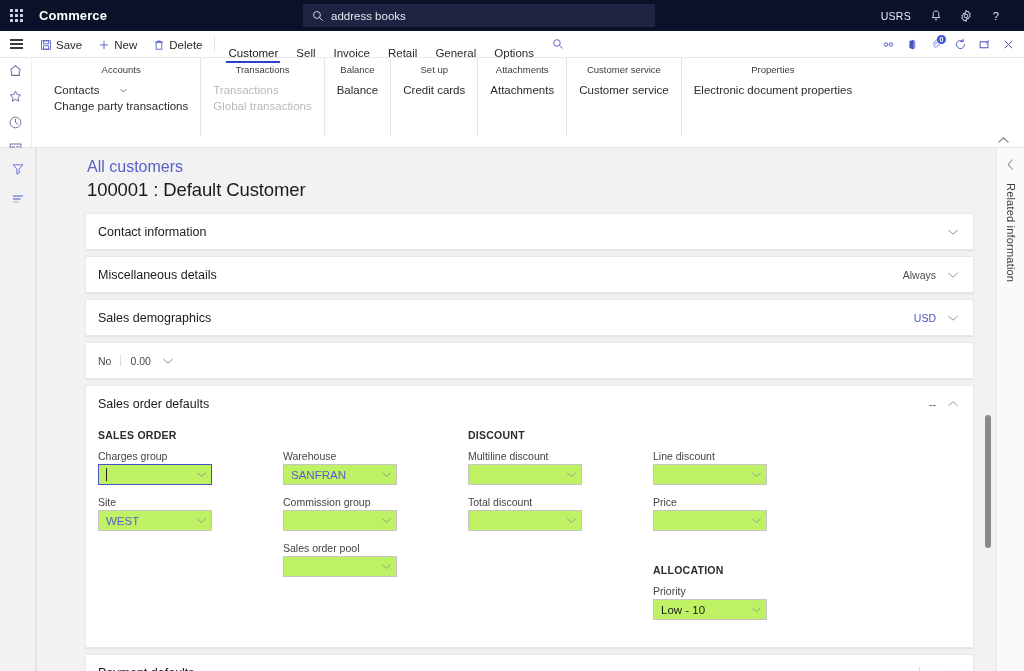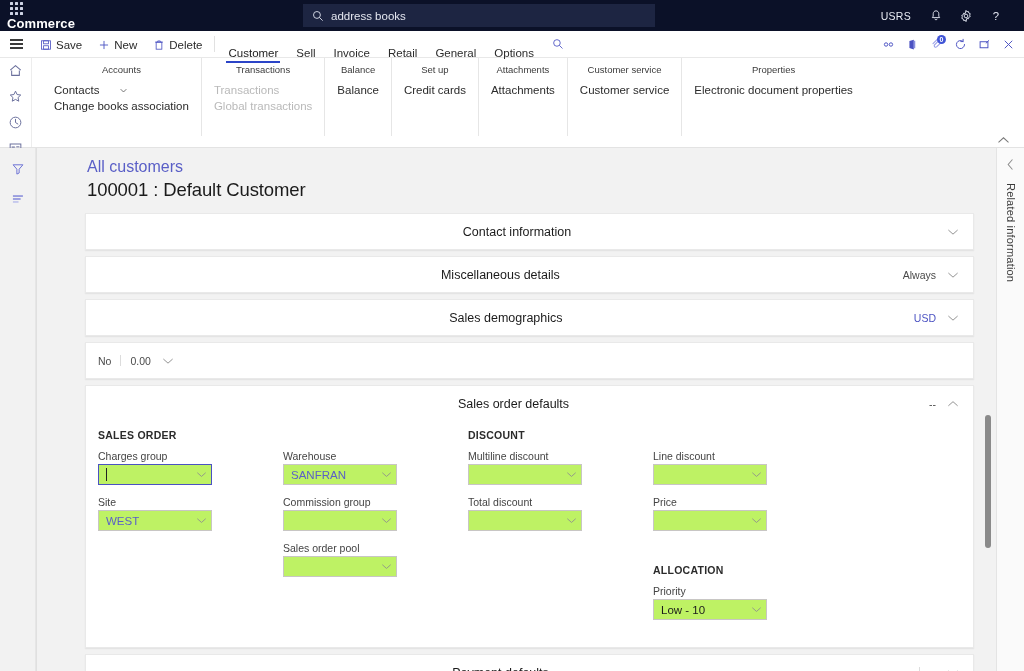--- a/index.html
+++ b/index.html
@@ -8,24 +8,23 @@
     font-family: "Liberation Sans", sans-serif;
     overflow: hidden;
     background: #ffffff;
     color: #323130;
   }
 
   
   .topbar {
     height: 31px; width: 1024px;
     background: #0b1128;
-    display: flex; align-items: flex-start;
+    display: flex; align-items: center;
     color: #ffffff;
     position: relative;
-    flex-direction: column;
   }
   .waffle {
     width: 32px; height: 31px;
     display: flex; align-items: center; justify-content: center;
     cursor: pointer;
   }
   .waffle-grid {
     display: grid; grid-template-columns: repeat(3, 3px);
     grid-template-rows: repeat(3, 3px); gap: 2px;
   }
@@ -155,21 +154,21 @@
   .fasttab {
     background: #ffffff;
     border: 1px solid #e9e9e9;
     margin-bottom: 6px;
     box-shadow: 0 0.6px 1.2px rgba(0,0,0,.07);
   }
   .ft-head {
     height: 35px; display: flex; align-items: center;
     padding: 0 14px 0 12px; cursor: pointer;
   }
-  .ft-title { font-size: 12.5px; color: #1b1b1b; flex: 1; text-align: center; }
+  .ft-title { font-size: 12.5px; color: #1b1b1b; flex: 1; }
   .ft-summary { display: flex; align-items: center; gap: 9px; font-size: 10.5px; color: #4a4a4a; }
   .ft-summary .accent { color: #4b52c2; }
   .ft-summary .vdiv { width: 1px; height: 11px; background: #dcdcdc; display: inline-block; }
   .chev { margin-left: 11px; display: flex; align-items: center; }
 
   
   .ft-body { padding: 8px 6px 16px 12px; display: flex; gap: 0; }
   .col { display: flex; flex-direction: column; }
   .col-a { width: 185px; }
   .col-b { width: 185px; }
@@ -426,21 +425,21 @@
       <div class="rgroup-title">Accounts</div>
       <div class="rlink">
         <span>Contacts</span>
         <span>
           <svg width="9" height="9" viewBox="0 0 12 12">
               <path d="M2.2 4.2L6 8l3.8-3.8" fill="none" stroke="#4b4b4b" stroke-width="1"></path>
             </svg>
         </span>
       </div>
       <div class="rlink">
-        <span>Change books association</span>
+        <span>Change party transactions</span>
       </div>
     </div>
 
     <div class="rgroup" style="min-width:112px">
       <div class="rgroup-title">Transactions</div>
       <div class="rlink disabled">
         <span>Transactions</span>
       </div>
       <div class="rlink disabled">
         <span>Global transactions</span>

